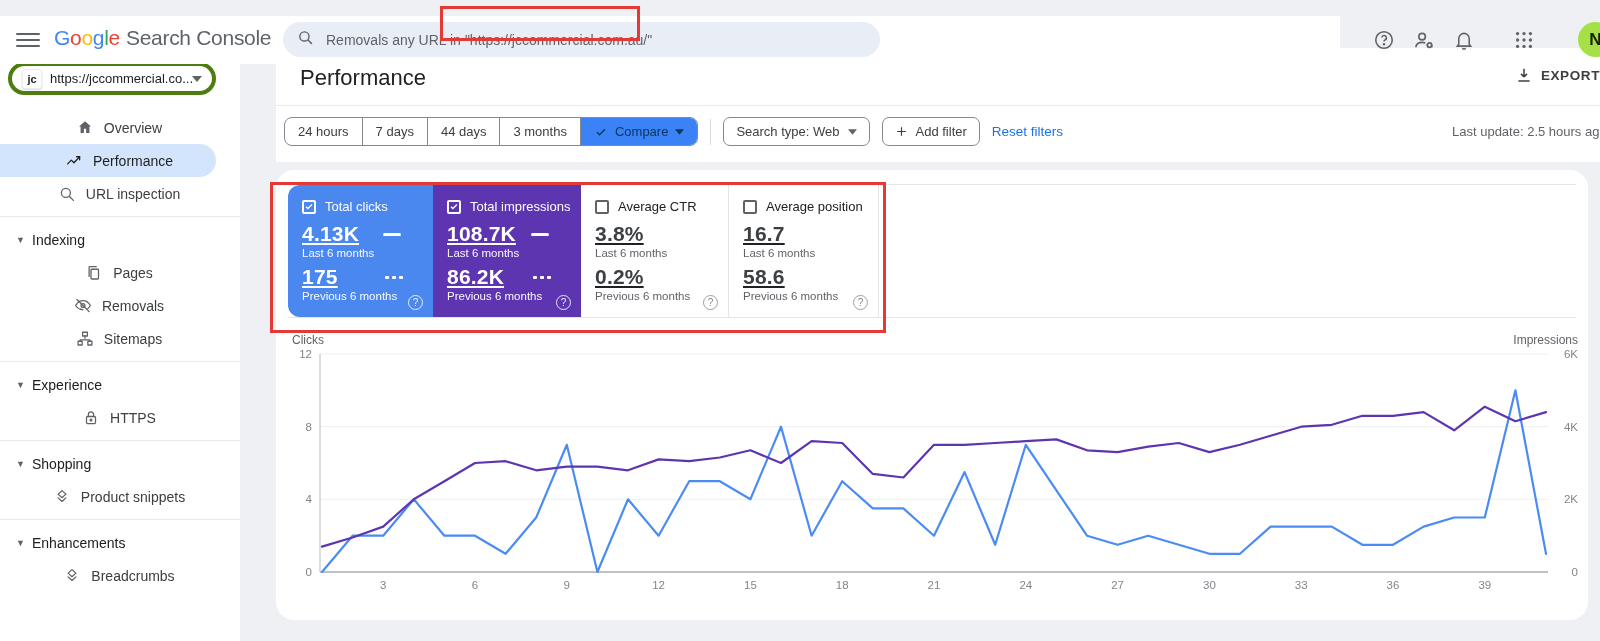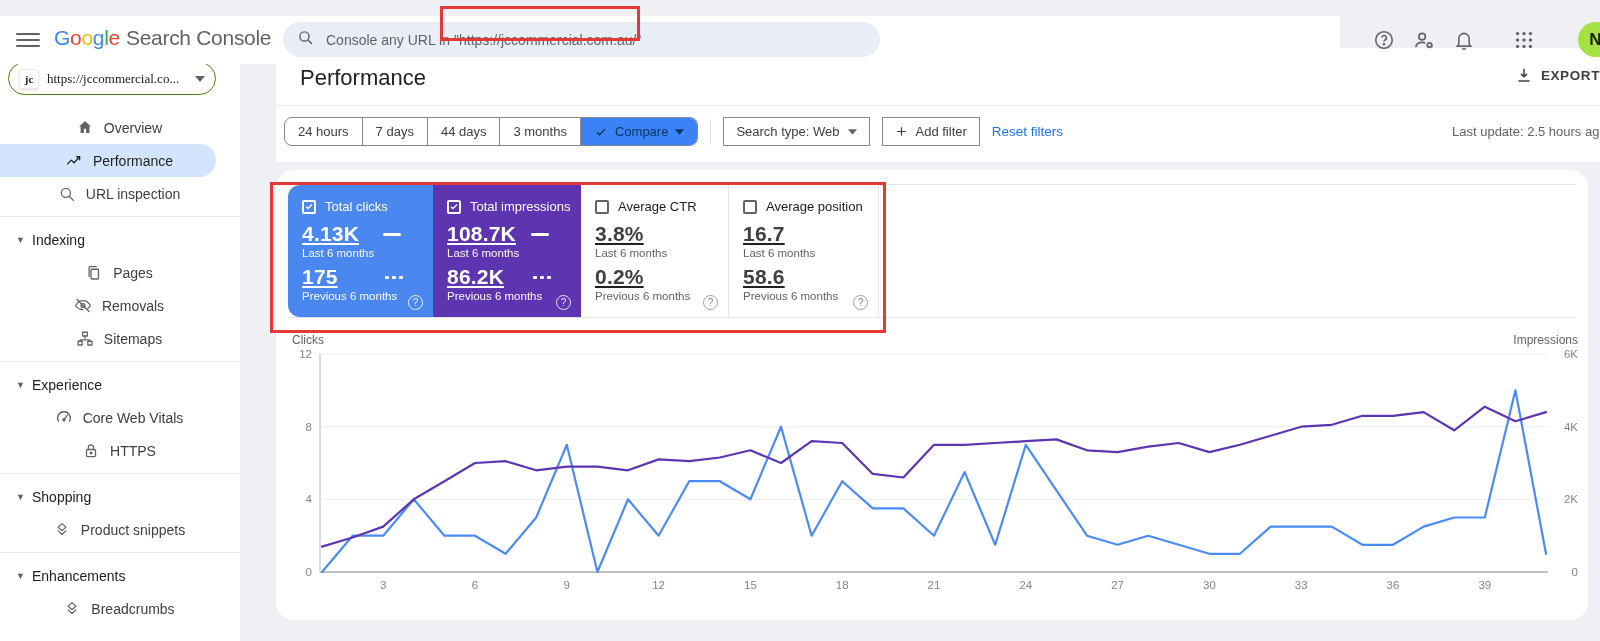--- a/index.html
+++ b/index.html
@@ -16,22 +16,22 @@
   .searchpill { position:absolute; left:283px; top:6px; width:597px; height:35px; border-radius:18px;
                 background:#e9eef6; display:flex; align-items:center; padding:0 14px; cursor:text; }
   .searchpill .stext { font-size:14px; color:#5f6368; margin-left:12px; white-space:nowrap; }
   .searchpill .surl { font-size:14px; color:#5f6368; white-space:nowrap; padding:0 4px; }
   .bar-ic { position:absolute; top:11px; width:26px; height:26px; display:flex; align-items:center; justify-content:center; cursor:pointer; }
   .avatar { position:absolute; left:1578px; top:6px; width:35px; height:35px; border-radius:50%;
             display:flex; align-items:center; justify-content:center; font-weight:700; font-size:17px; color:#17220a; }
 
   
   .sidebar { position:absolute; left:0; top:48px; width:240px; height:593px; background:#fff; z-index:4; }
-  .prop { margin:14px 12px 16px 8px; width:208px; height:33px; border:1px solid #4d7c0f; border-radius:17px;
-          display:flex; align-items:center; padding:0 10px; cursor:pointer; background:#fff;font-family:Liberation Serif, serif; }
+  .prop { margin:14px 12px 16px 8px; width:208px; height:33px; border:4px solid #4d7c0f; border-radius:17px;
+          display:flex; align-items:center; padding:0 10px; cursor:pointer; background:#fff; }
   .prop .fav { width:20px; height:20px; background:#fff; border:1px solid #ececec; border-radius:3px;
                box-shadow:0 1px 2px rgba(0,0,0,.15); font-size:11px; font-weight:700; color:#202124;
                display:flex; align-items:center; justify-content:center; }
   .prop .plabel { flex:1; font-size:13px; color:#202124; margin-left:8px; white-space:nowrap; overflow:hidden; }
   .srow { height:33px; width:216px; display:flex; align-items:center; padding-left:22px; font-size:14px;
           color:#3c4043; cursor:pointer; white-space:nowrap;justify-content:center; }
   .srow .ic { width:18px; height:18px; margin-right:10px; flex:none; display:flex; align-items:center; justify-content:center; }
   .srow.sel { background:#d3e5fc; border-radius:0 20px 20px 0; color:#1f1f1f; font-weight:500; }
   .shead { height:33px; display:flex; align-items:center; padding-left:16px; font-size:14px; color:#202124; cursor:pointer; }
   .shead .car { font-size:9px; color:#5f6368; width:10px; margin-right:6px; }
@@ -43,21 +43,21 @@
   .export { position:absolute; right:0px; top:18px; display:flex; align-items:center; gap:8px; cursor:pointer;
             font-size:13.5px; font-weight:600; letter-spacing:.6px; color:#3c4043; white-space:nowrap; }
   .tdivider { position:absolute; left:0; top:57px; width:1324px; height:1px; background:#e8eaed; }
   .filters { position:absolute; left:8px; top:69px; display:flex; align-items:center; gap:12px; }
   .seggroup { display:flex; border:1px solid #85888c; border-radius:8px; overflow:hidden; background:#fff; height:29px; }
   .seg { padding:0 13px; display:flex; align-items:center; font-size:13px; color:#3c4043; cursor:pointer;
          border-left:1px solid #85888c; white-space:nowrap; }
   .seg:first-child { border-left:none; }
   .seg.sel { background:#3b82f6; color:#07365e; gap:7px; font-weight:500; }
   .vsep { width:1px; height:26px; background:#dadce0; }
-  .chip { height:29px; border:1px solid #85888c; border-radius:0; background:#fff; display:flex; align-items:center;
+  .chip { height:29px; border:1px solid #85888c; border-radius:7px; background:#fff; display:flex; align-items:center;
           padding:0 12px; gap:8px; font-size:13px; color:#3c4043; cursor:pointer; white-space:nowrap; }
   .resetlink { font-size:13.5px; color:#1a73e8; font-weight:500; cursor:pointer; white-space:nowrap; }
   .lastupd { position:absolute; left:1176px; top:76px; font-size:13px; color:#5f6368; white-space:nowrap; }
 
   
   .contentcard { position:absolute; left:276px; top:170px; width:1312px; height:450px; background:#fff; border-radius:18px; z-index:1; }
   .metrics { position:absolute; left:12px; top:14px; width:1288px; height:134px; display:flex;
              border-top:1px solid #e3e5e8; border-bottom:1px solid #e3e5e8; }
   .mcard { position:relative; padding:12px 28px 8px 14px; cursor:pointer; flex:none; }
   .mcard.first { border-radius:12px 0 0 12px; }
@@ -99,21 +99,21 @@
     <div class="logo">
       <span id="logo-letters"><span style="color: rgb(66, 133, 244);">G</span><span style="color: rgb(234, 67, 53);">o</span><span style="color: rgb(251, 188, 5);">o</span><span style="color: rgb(66, 133, 244);">g</span><span style="color: rgb(52, 168, 83);">l</span><span style="color: rgb(234, 67, 53);">e</span></span><span class="suffix">Search Console</span>
     </div>
     <div class="searchpill">
       <span>
         <svg width="17" height="17" viewBox="0 0 24 24" fill="none" stroke="#5f6368" stroke-width="2">
             <circle cx="10.5" cy="10.5" r="6.5"></circle>
             <line x1="15.5" y1="15.5" x2="21" y2="21"></line>
           </svg>
       </span>
-      <span class="stext">Console any URL in </span>
+      <span class="stext">Removals any URL in </span>
       <span class="surl">"https://jccommercial.com.au/"</span>
     </div>
     <div class="bar-ic" style="left:1371px">
       <svg width="22" height="22" viewBox="0 0 24 24" fill="none" stroke="#5f6368" stroke-width="1.7">
           <circle cx="12" cy="12" r="9"></circle>
           <path d="M9.6 9.3a2.5 2.5 0 1 1 3.4 2.6c-.8.35-1 .9-1 1.8"></path>
           <circle cx="12" cy="16.6" r=".6" fill="#5f6368"></circle>
         </svg>
     </div>
     <div class="bar-ic" style="left:1411px">
@@ -215,30 +215,20 @@
               <rect x="2.8" y="15" width="5.4" height="5"></rect>
               <rect x="15.8" y="15" width="5.4" height="5"></rect>
             </svg>
           </span>
           <span>Sitemaps</span>
         </div>
         <div class="sdiv"></div>
         <div class="shead">
           <span class="car">▼</span>
           <span>Experience</span>
-        </div>
-        <div class="srow">
-          <span class="ic" style="color:#5f6368">
-            <svg width="19" height="19" viewBox="0 0 24 24" fill="none" stroke="currentColor" stroke-width="1.7" stroke-linecap="round" stroke-linejoin="round">
-              <path d="M4.6 17a8.5 8.5 0 1 1 14.8 0"></path>
-              <path d="M12 14.5l4.5-5.5"></path>
-              <circle cx="12" cy="15" r="1.4" fill="currentColor"></circle>
-            </svg>
-          </span>
-          <span>Core Web Vitals</span>
         </div>
         <div class="srow">
           <span class="ic" style="color:#5f6368">
             <svg width="18" height="18" viewBox="0 0 24 24" fill="none" stroke="currentColor" stroke-width="1.7" stroke-linecap="round" stroke-linejoin="round">
               <rect x="6" y="10" width="12" height="9.5" rx="1.5"></rect>
               <path d="M8.5 10V7.4a3.5 3.5 0 0 1 7 0V10"></path>
               <circle cx="12" cy="14.7" r="1.2" fill="currentColor"></circle>
             </svg>
           </span>
           <span>HTTPS</span>

